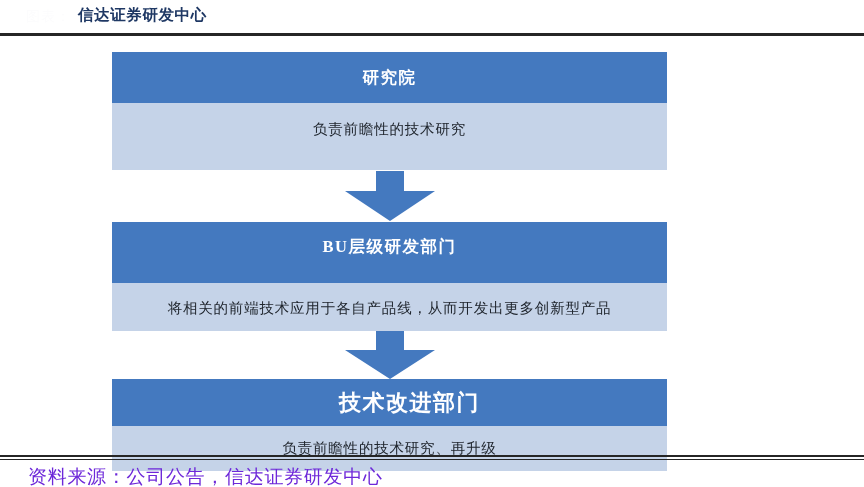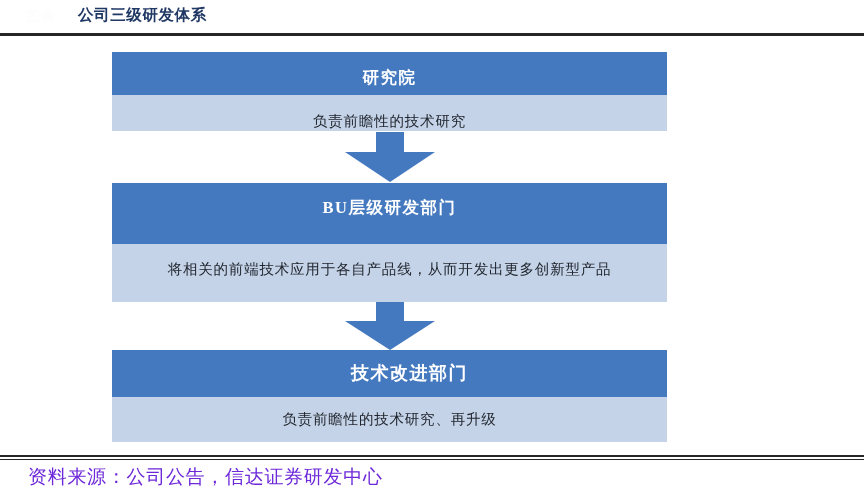--- a/index.html
+++ b/index.html
@@ -72,47 +72,47 @@
   .node-body {
     background: #c5d3e8;
     color: #20262e;
     text-align: center;
     letter-spacing: 0.8px;
     box-sizing: border-box;
   }
 
   
   #node-research-institute .node-header {
-    height: 43px;
+    height: 51px;
     line-height: 51px;
     font-size: 16.5px;
   }
   #node-research-institute .node-body {
-    height: 36px;
+    height: 67px;
     line-height: 52px;
     font-size: 14.5px;
   }
 
   
   #node-bu-rd .node-header {
     height: 61px;
     line-height: 50px;
     font-size: 16.5px;
   }
   #node-bu-rd .node-body {
-    height: 58px;
+    height: 48px;
     line-height: 50px;
     font-size: 14.5px;
   }
 
   
   #node-tech-improve .node-header {
     height: 47px;
     line-height: 47px;
-    font-size: 18px;
+    font-size: 22px;
     padding-left: 40px;
   }
   #node-tech-improve .node-body {
     height: 45px;
     line-height: 45px;
     font-size: 14.5px;
   }
 
   
   .arrow-wrap {
@@ -150,21 +150,21 @@
     color: #6d28d9;
     letter-spacing: 0.7px;
     white-space: nowrap;
   }
 </style>
 </head>
 <body>
 
 <div id="header-bar">
   <div id="figure-label">图表：</div>
-  <div id="page-title">公司三级研发体系</div>
+  <div id="page-title">信达证券研发中心</div>
   <div id="title-rule"></div>
 </div>
 
 <div id="diagram">
 
   <div class="node" id="node-research-institute">
     <div class="node-header">研究院</div>
     <div class="node-body">负责前瞻性的技术研究</div>
   </div>
 

